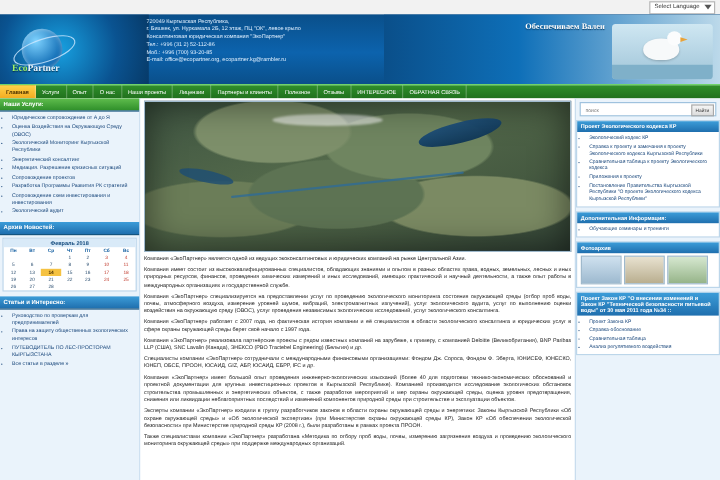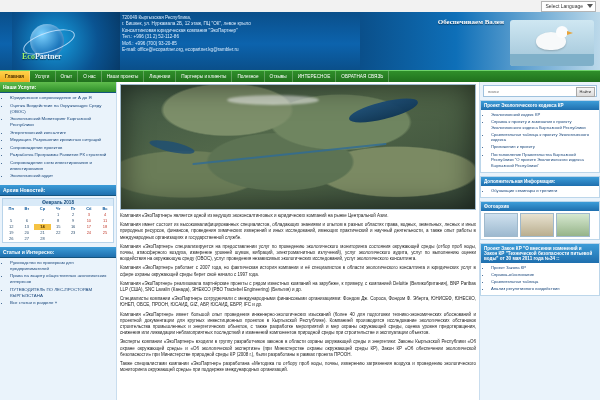--- a/index.html
+++ b/index.html
@@ -23,35 +23,35 @@
   }
   .langsel .arw{position:absolute;right:2px;top:2px;width:0;height:0;
     border-left:3px solid transparent;border-right:3px solid transparent;border-top:4px solid #555;}
 
   
   .header{
     position:absolute;top:12px;left:0;width:600px;height:58px;
     background:linear-gradient(#0a4f8a,#0c63ad 55%,#0a4f8a);
     overflow:hidden;
   }
-  .hdr-left{position:absolute;left:12px;top:0;width:108px;height:58px;
+  .hdr-left{position:absolute;left:0;top:0;width:124px;height:58px;
     background:radial-gradient(circle at 40% 50%, #17a0e0 0%, #0a5391 60%, #073a68 100%);}
   .logo-globe{
     position:absolute;left:18px;top:12px;width:34px;height:34px;border-radius:50%;
     background:radial-gradient(circle at 35% 30%, #7fd3ff, #0e6ab3 70%, #064a80);
     box-shadow:0 0 4px rgba(255,255,255,.5) inset;
   }
   .logo-ring{position:absolute;left:10px;top:20px;width:52px;height:18px;border:1px solid #cfe9ff;
     border-radius:50%;transform:rotate(-18deg);opacity:.8;}
   .logo-txt{position:absolute;left:10px;top:40px;color:#eaf6ff;font-size:8px;font-weight:bold;
     font-family:"Liberation Serif", serif;text-shadow:0 1px 1px #02304f;}
   .logo-txt .eco{color:#9ff06a;}
   .hdr-mid{position:absolute;left:122px;top:3px;width:220px;color:#dfefff;font-size:4.6px;line-height:6.4px;}
   .hdr-right{
-    position:absolute;right:0;top:0;width:240px;height:58px;
+    position:absolute;right:0;top:0;width:280px;height:58px;
     background:linear-gradient(90deg,#0a4f8a, #0e6fb8 40%, #bcd9ea 100%);
   }
   .hdr-slogan{position:absolute;right:96px;top:6px;color:#fff;font-size:7px;font-weight:bold;
     font-family:"Liberation Serif", serif;text-shadow:0 1px 1px #04375f;white-space:nowrap;}
   .bird{position:absolute;right:6px;top:8px;width:84px;height:46px;border-radius:3px;
     background:linear-gradient(#cfe7f2,#9fc4d8);overflow:hidden;}
   .bird .body{position:absolute;left:26px;top:12px;width:30px;height:18px;border-radius:50% 50% 45% 45%;
     background:#f7f9fa;box-shadow:0 1px 2px rgba(0,0,0,.2);}
   .bird .head{position:absolute;left:46px;top:6px;width:12px;height:12px;border-radius:50%;background:#fbfcfd;}
   .bird .beak{position:absolute;left:57px;top:11px;width:0;height:0;border-top:2px solid transparent;

